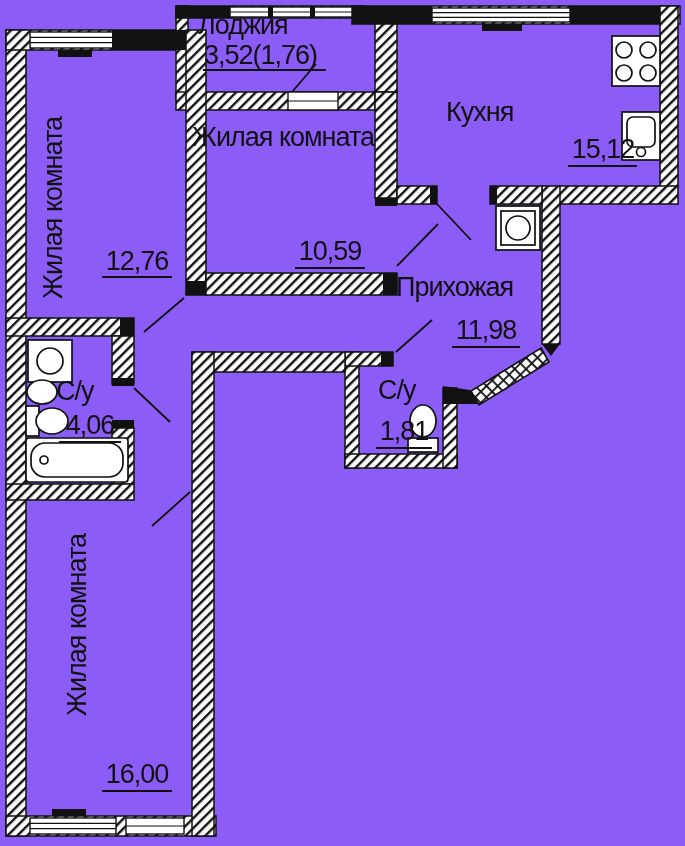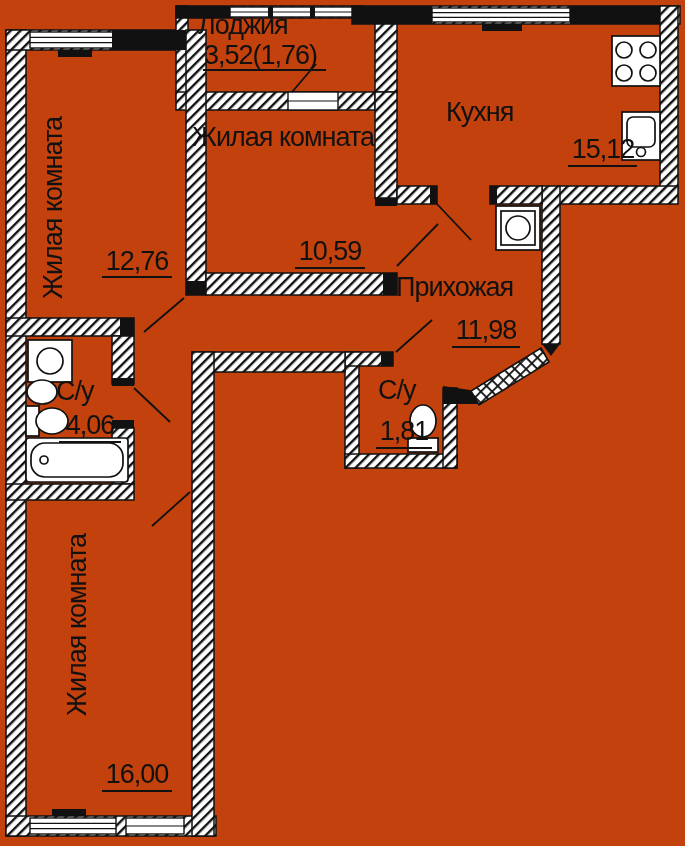--- a/index.html
+++ b/index.html
@@ -1,16 +1,16 @@
 <!DOCTYPE html>
 <html><head>
 <meta charset="utf-8">
 <style>
   html,body{margin:0;padding:0;background:#fff}
-  .page{width:685px;height:846px;position:relative;background:#c2410c;overflow:hidden}
+  .page{width:685px;height:846px;position:relative;background:#8b5cf6;overflow:hidden}
   svg{display:block}
   .wall{fill:url(#hatch);stroke:#111;stroke-width:1.5}
   .solid{fill:#111;stroke:none}
   .win{fill:#fff;stroke:#111;stroke-width:1.4}
   .wline{stroke:#111;stroke-width:1.2;fill:none}
   .door{stroke:#111;stroke-width:1.8;fill:none}
   .fix{fill:#fff;stroke:#111;stroke-width:1.7}
   .lbl{font-family:"Liberation Sans",sans-serif;font-size:27px;letter-spacing:-1px;fill:#111}
   .ul{stroke:#111;stroke-width:1.8}
 </style>

